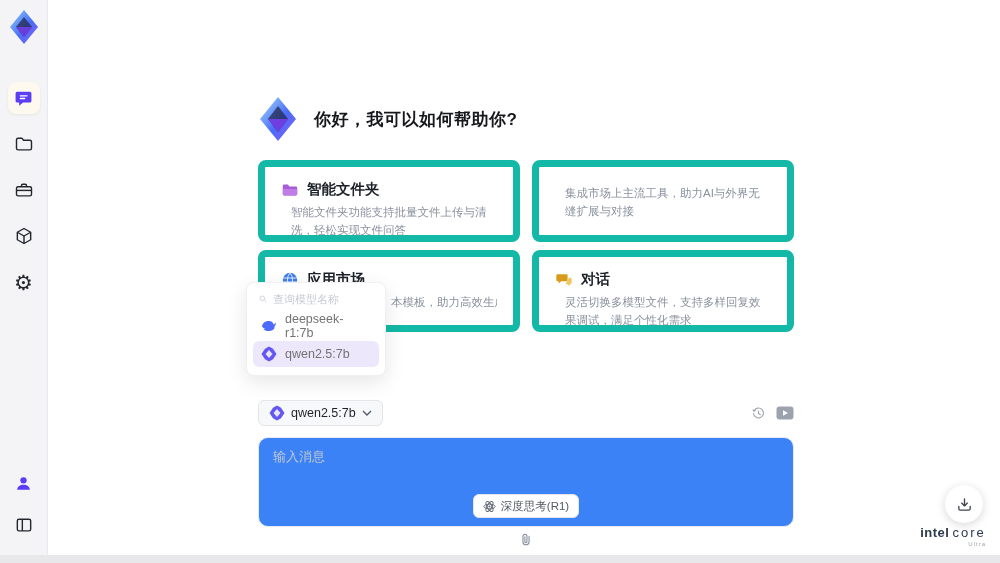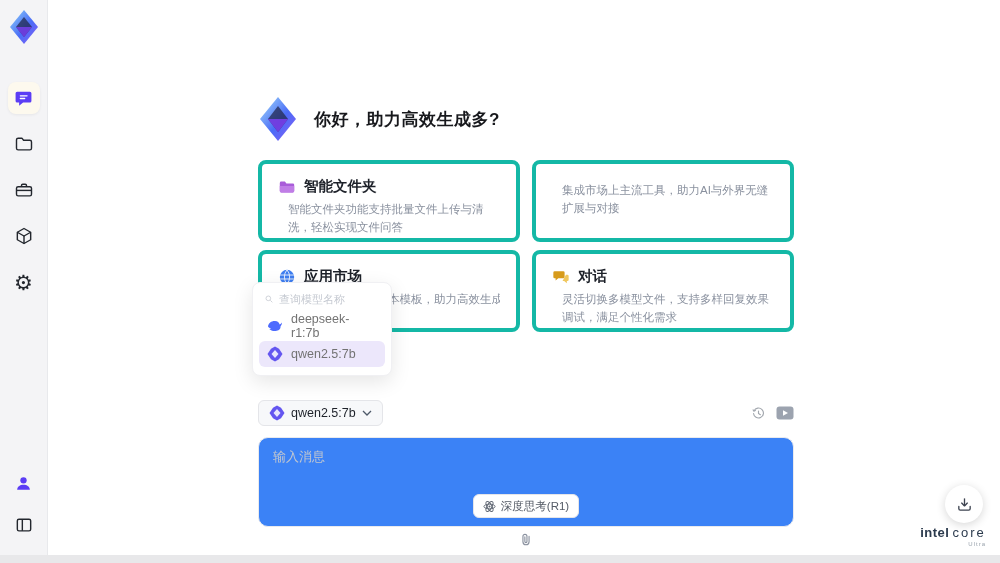--- a/index.html
+++ b/index.html
@@ -22,31 +22,31 @@
 
   
   .main { position:absolute; left:48px; top:0; right:0; height:555px; background:#fff; }
 
   .hero { position:absolute; left:206px; top:94px; display:flex; align-items:center; gap:12px; }
   .hero-logo { width:48px; height:50px; }
   .hero-title { font-size:17px; font-weight:bold; color:#17181c; letter-spacing:.5px; }
 
   .cards { position:absolute; left:210px; top:160px; width:536px;
     display:grid; grid-template-columns:262px 262px; column-gap:12px; row-gap:8px; }
-  .card { height:82px; background:#fff; border:4px solid #14b8a6; border-radius:8px;
+  .card { height:82px; background:#fff; border:7px solid #14b8a6; border-radius:8px;
     padding:13px 16px 0 16px; cursor:pointer; }
   .card-head { display:flex; align-items:center; gap:8px; }
   .card-head svg { width:18px; height:18px; flex:0 0 auto; }
   .card-title { font-size:14.5px; font-weight:bold; color:#1d2129; }
   .card-desc { margin-left:10px; margin-top:5px; font-size:11.5px; line-height:1.55;
     color:#8a919f; }
   .card-desc.frag { padding-left:100px; white-space:nowrap; overflow:hidden; }
 
   
-  .dropdown { position:absolute; left:204px; top:282px; width:140px; z-index:6;
+  .dropdown { position:absolute; left:198px; top:282px; width:140px; z-index:6;
     background:#fff; border:1px solid #f0f0f3; border-radius:8px;
     box-shadow:0 6px 20px rgba(0,0,0,.10); padding:6px 4px; }
   .dd-search { display:flex; align-items:center; gap:6px; padding:4px 8px 6px 8px; }
   .dd-search input { border:none; outline:none; width:100px; font-size:11px;
     color:#4e5969; font-family:inherit; background:transparent; }
   .dd-search input::placeholder { color:#c5c9d1; }
   .dd-item { display:flex; align-items:center; gap:8px; height:26px; margin:2px 2px;
     padding:0 8px; border-radius:6px; font-size:12.5px; color:#737373; cursor:pointer; }
   .dd-item.selected { background:#ece7fb; }
   .dd-item svg { width:16px; height:16px; flex:0 0 auto; }
@@ -161,21 +161,21 @@
           <linearGradient id="lgB" x1="0" y1="0" x2="1" y2="1">
             <stop offset="0" stop-color="#a7e0fa"></stop>
               <stop offset=".55" stop-color="#4a6cf7"></stop>
               <stop offset="1" stop-color="#8b5cf6"></stop>
           </linearGradient>
         </defs>
         <polygon points="24,3 42,25 24,47 6,25" fill="url(#lgB)"></polygon>
         <polygon points="24,12 34,25 24,38 14,25" fill="#23284f" opacity=".75"></polygon>
         <polygon points="24,25 34,25 24,38 14,25" fill="#7b3ff2" opacity=".85"></polygon>
       </svg>
-      <div class="hero-title">你好，助力高效生成多?</div>
+      <div class="hero-title">你好，我可以如何帮助你?</div>
     </div>
 
     <div class="cards">
 
       <div class="card">
         <div class="card-head">
           <svg viewBox="0 0 20 20">
             <path d="M2 5.5A1.5 1.5 0 0 1 3.5 4h4.2l1.6 2h7.2A1.5 1.5 0 0 1 18 7.5v7a1.5 1.5 0 0 1-1.5 1.5h-13A1.5 1.5 0 0 1 2 14.5z" fill="#a95cd9"></path>
             <path d="M2 9h16v5.5A1.5 1.5 0 0 1 16.5 16h-13A1.5 1.5 0 0 1 2 14.5z" fill="#c07de6"></path>
           </svg>

